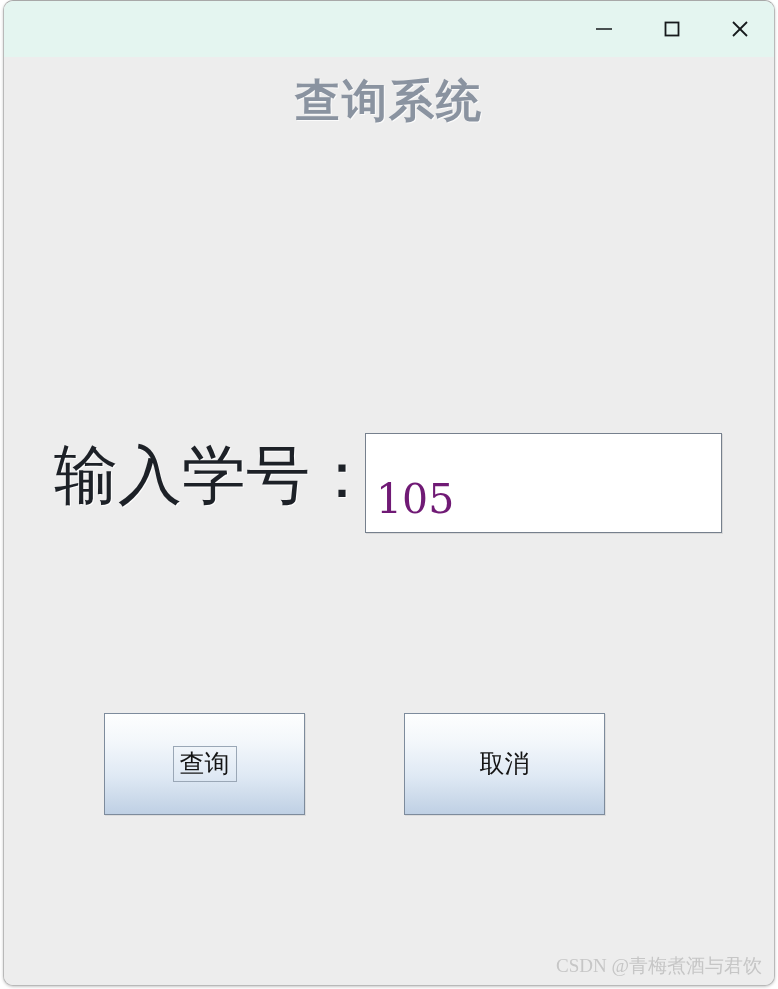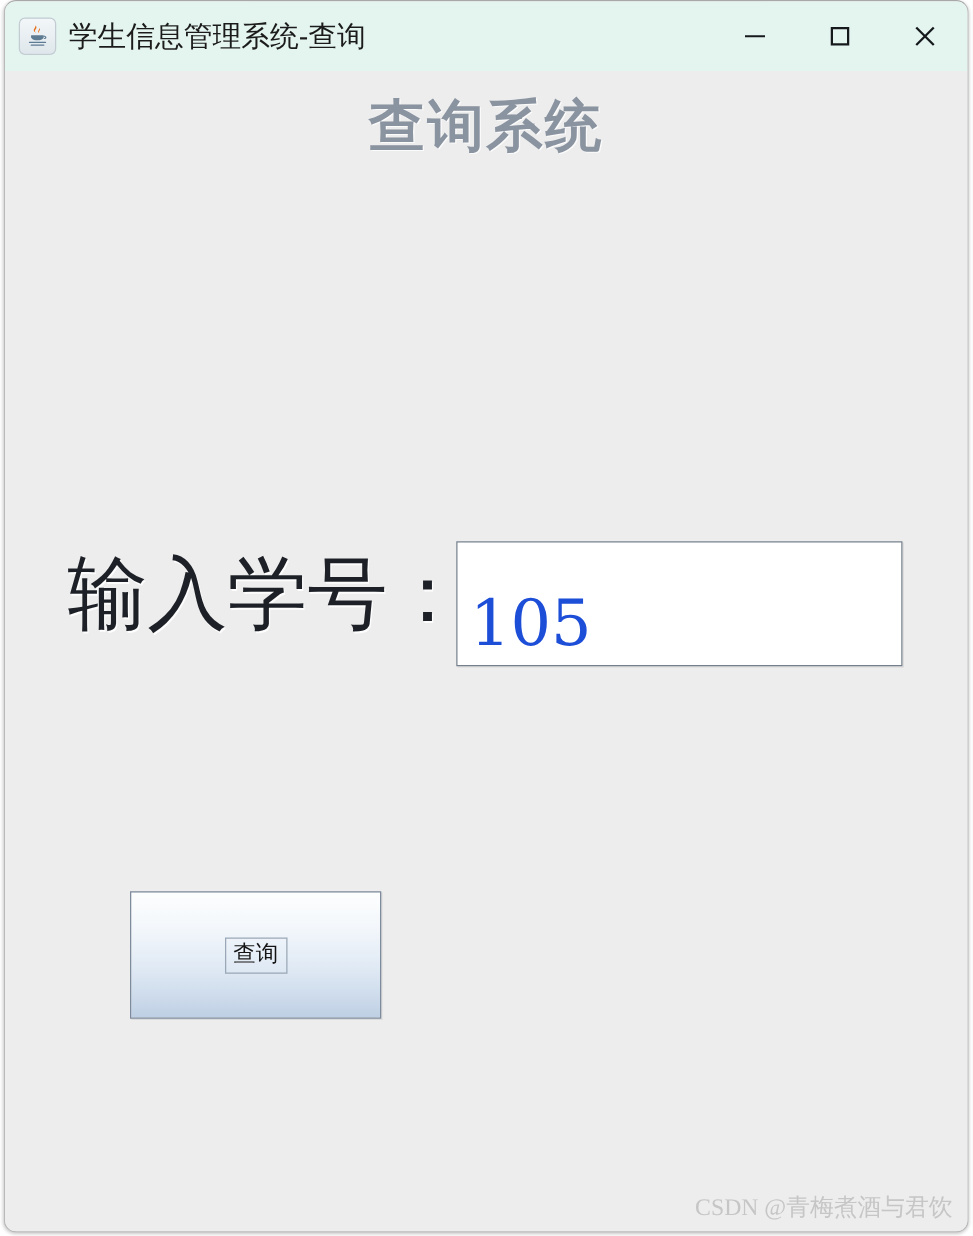--- a/index.html
+++ b/index.html
@@ -131,22 +131,22 @@
     background: #ffffff;
     border: 1px solid #76808d;
     box-sizing: border-box;
     box-shadow: 1px 1px 0 #d8d8d8;
     padding: 0 0 0 10px;
     display: flex;
     align-items: center;
   }
   .text-input .value {
     font-family: "DejaVu Serif", "Liberation Serif", serif;
-    font-size: 51px;
-    color: #1d4ed8;
+    font-size: 41px;
+    color: #701a75;
     line-height: 1;
     margin-top: 32px;
   }
 
   
   .btn {
     position: absolute;
     top: 656px;
     width: 201px;
     height: 102px;
@@ -157,21 +157,21 @@
     display: flex;
     align-items: center;
     justify-content: center;
     cursor: default;
   }
   .btn-query { left: 100px; }
   .btn-cancel { left: 400px; }
 
   .btn-text {
     font-family: "DejaVu Serif", "Liberation Serif", serif;
-    font-size: 18px;
+    font-size: 25px;
     color: #141414;
     line-height: 1;
     padding: 4px 6px 5px 6px;
     white-space: nowrap;
   }
   .btn-query .btn-text {
     border: 1px solid #9aa7b6;
   }
 
   
@@ -185,33 +185,20 @@
     white-space: nowrap;
     user-select: none;
   }
 </style>
 </head>
 <body>
 
 <div class="window">
 
   <div class="titlebar">
-    <div class="title-left">
-      <div class="app-icon">
-        <svg width="22" height="22" viewBox="0 0 22 22" aria-hidden="true">
-          <path d="M9.2 2.2c1.6 1.3 1.0 2.3 0.2 3.4-0.8 1.1-0.6 1.9 0.5 2.6-1.9-0.8-2.4-2.0-1.5-3.3 0.8-1.1 1.2-1.9 0.8-2.7z" fill="#e8701a"></path>
-          <path d="M12.3 4.4c1.1 0.9 0.7 1.6 0.1 2.4-0.5 0.7-0.4 1.3 0.4 1.8-1.3-0.6-1.7-1.4-1.0-2.3 0.5-0.8 0.8-1.4 0.5-1.9z" fill="#e8701a"></path>
-          <path d="M6.4 10.1h9.0c0.4 0 0.7 0.3 0.7 0.7 0 1.9-1.6 3.3-3.5 3.3H9.2c-1.9 0-3.5-1.4-3.5-3.3 0-0.4 0.3-0.7 0.7-0.7z" fill="#5d7b93"></path>
-          <path d="M16.0 10.6c1.2 0 2.1 0.5 2.1 1.3 0 0.8-0.9 1.3-2.1 1.3v-0.7c0.6 0 1.1-0.2 1.1-0.6 0-0.4-0.5-0.6-1.1-0.6z" fill="#5d7b93"></path>
-          <path d="M4.6 15.4h12.8c0.3 0 0.5 0.2 0.5 0.5s-0.2 0.5-0.5 0.5H4.6c-0.3 0-0.5-0.2-0.5-0.5s0.2-0.5 0.5-0.5z" fill="#5d7b93"></path>
-          <path d="M6.0 17.6h10.0c0.3 0 0.5 0.2 0.5 0.5s-0.2 0.5-0.5 0.5H6.0c-0.3 0-0.5-0.2-0.5-0.5s0.2-0.5 0.5-0.5z" fill="#5d7b93"></path>
-        </svg>
-      </div>
-      <div class="title-text">学生信息管理系统-查询</div>
-    </div>
 
     <div class="win-controls">
       <div class="win-btn">
         <svg width="26" height="26" viewBox="0 0 26 26" aria-hidden="true">
           <line x1="5" y1="13" x2="21" y2="13" stroke="#16191c" stroke-width="1.7"></line>
         </svg>
       </div>
       <div class="win-btn">
         <svg width="26" height="26" viewBox="0 0 26 26" aria-hidden="true">
           <rect x="6.5" y="6.5" width="13" height="13" fill="none" stroke="#16191c" stroke-width="1.8"></rect>
@@ -233,17 +220,20 @@
     <div class="field-label">输入学号：</div>
 
     <div class="text-input">
       <span class="value">105</span>
     </div>
 
     <div class="btn btn-query">
       <span class="btn-text">查询</span>
     </div>
 
+    <div class="btn btn-cancel">
+      <span class="btn-text">取消</span>
+    </div>
 
     <div class="watermark">CSDN @青梅煮酒与君饮</div>
 
   </div>
 </div>
 
 </body></html>

